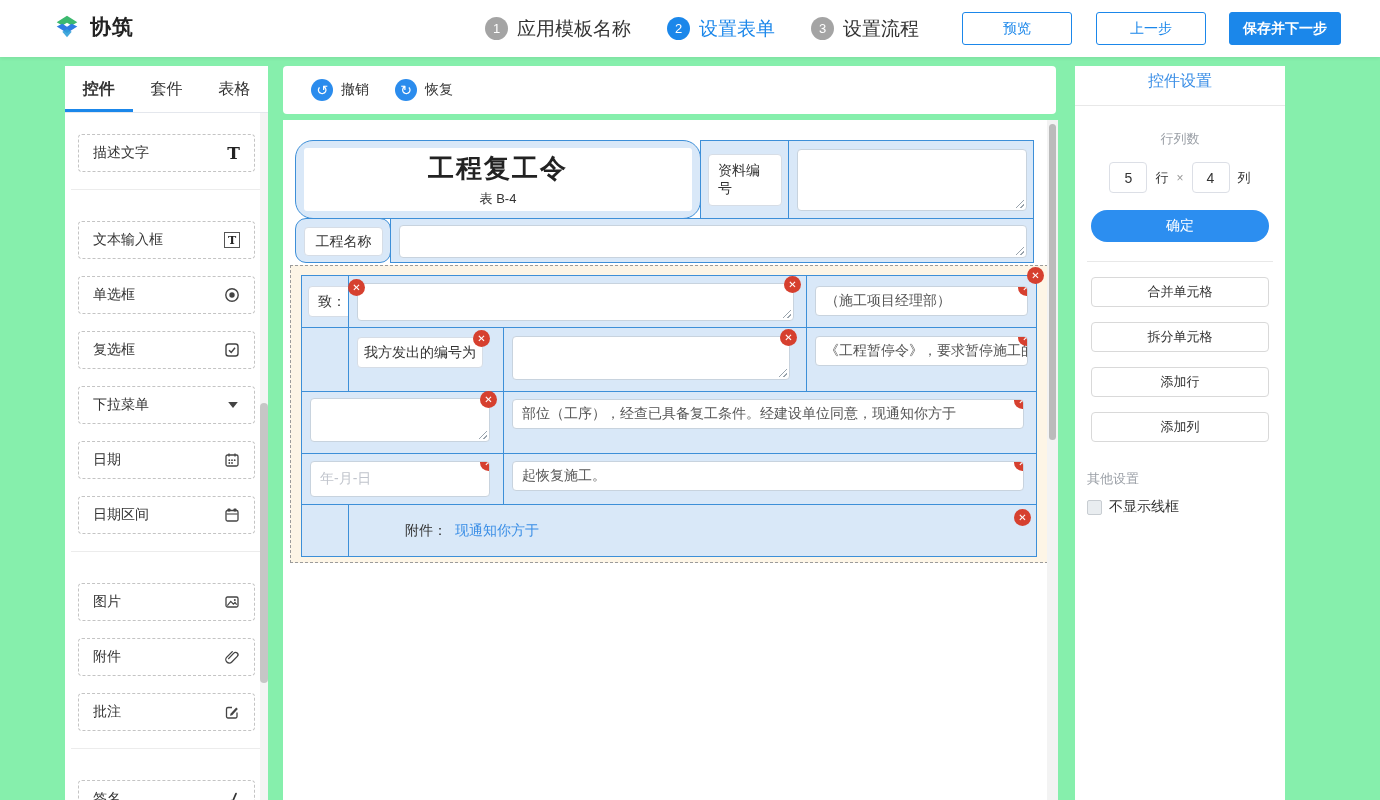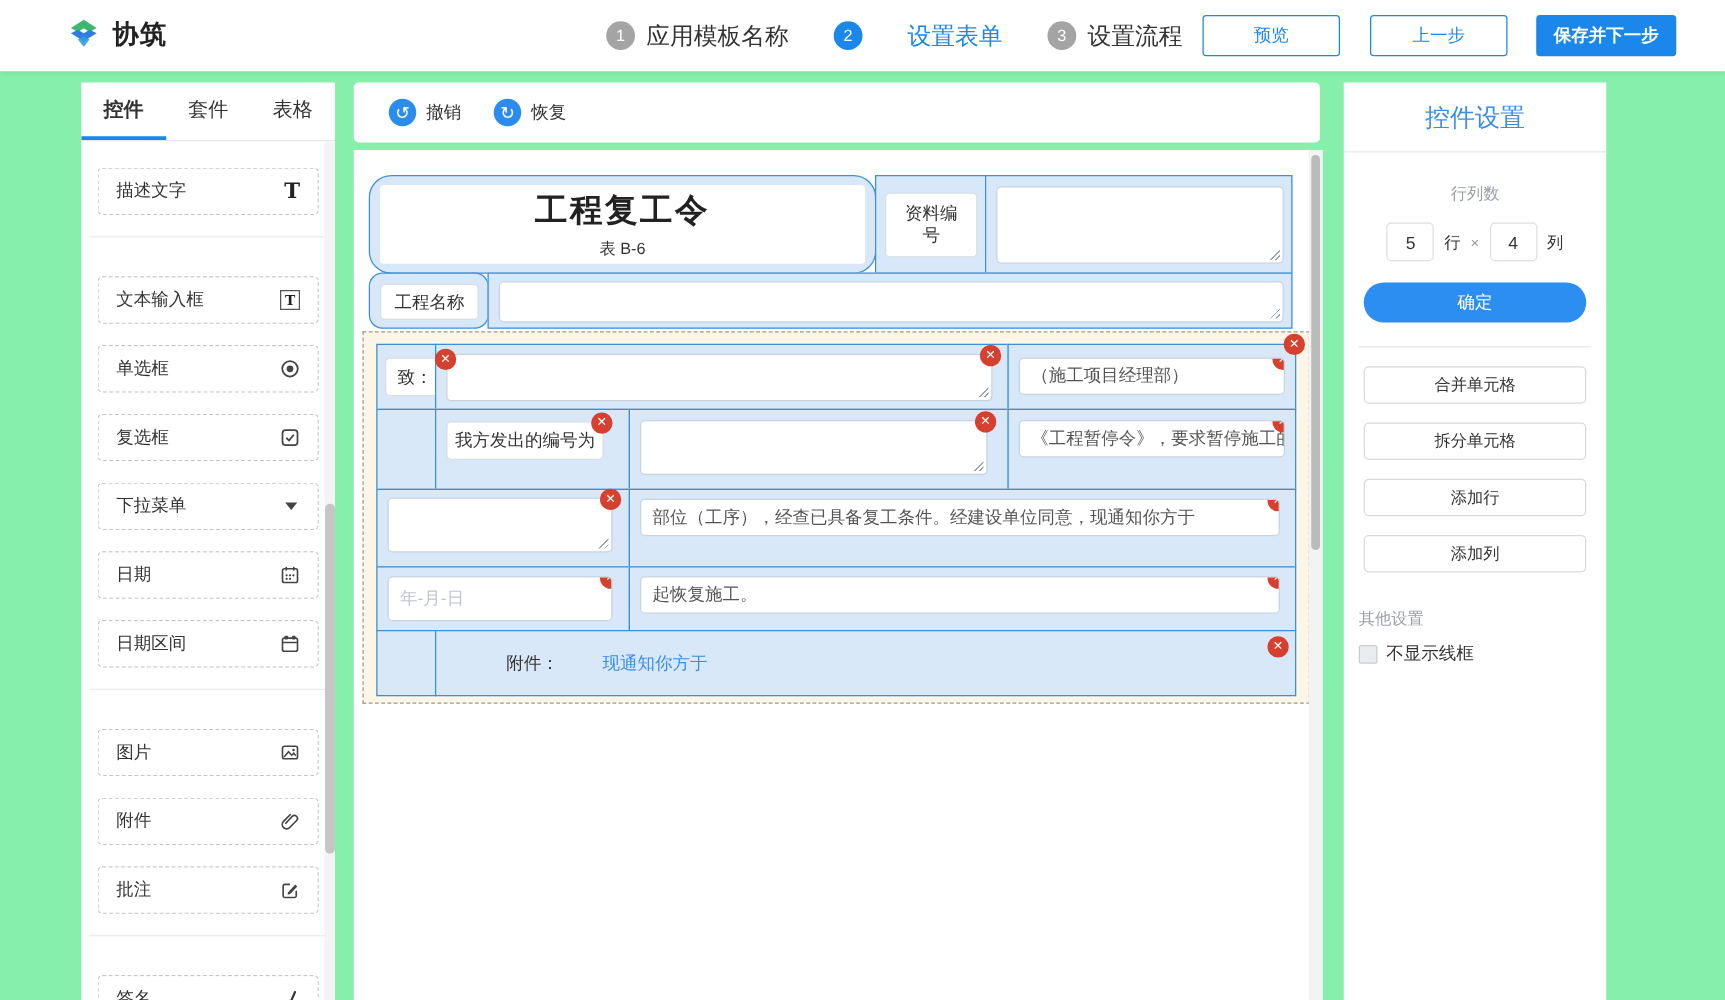--- a/index.html
+++ b/index.html
@@ -11,21 +11,21 @@
   .header { position:absolute; left:0; top:0; width:1380px; height:57px; background:#fff;
             box-shadow:0 1px 4px rgba(0,0,0,.08); z-index:20; }
   .brand { position:absolute; left:52px; top:12px; display:flex; align-items:center; gap:8px; }
   .brand-name { font-size:21px; font-weight:bold; color:#222; letter-spacing:1px; }
   .steps { position:absolute; left:485px; top:0; height:57px; display:flex; align-items:center; gap:36px; }
   .step { display:flex; align-items:center; gap:9px; cursor:pointer; }
   .step-circle { width:23px; height:23px; border-radius:50%; background:#a4a4a4; color:#fff;
                  font-size:13px; display:flex; align-items:center; justify-content:center; }
   .step-label { font-size:19px; color:#333; }
   .step.active .step-circle { background:#1b87ea; }
-  .step.active .step-label { color:#1b87ea;margin-left:27px; }
+  .step.active .step-label { color:#1b87ea; }
   .hbtn { position:absolute; top:12px; height:33px; border-radius:3px; font-size:14px;
           display:flex; align-items:center; justify-content:center; cursor:pointer; }
   .hbtn.outline { width:110px; background:#fff; border:1px solid #1b87ea; color:#1b87ea; }
   .hbtn.solid { width:112px; background:#1b87ea; border:1px solid #1b87ea; color:#fff; font-weight:bold; }
 
   
   .sidebar { position:absolute; left:65px; top:66px; width:203px; height:734px; background:#fff; overflow:hidden; }
   .tabs { display:flex; height:47px; border-bottom:1px solid #e4e7ed; }
   .tab { flex:1; text-align:center; line-height:45px; font-size:16px; color:#333; cursor:pointer; }
   .tab.active { border-bottom:3px solid #1b87ea; font-weight:bold; }
@@ -77,21 +77,21 @@
   .sel { position:absolute; left:7px; top:145px; width:758px; height:298px;
          border:1px dashed #9b9b9b; background:#fdf5e6; }
   .btable { position:absolute; left:10px; top:9px; width:735px; height:281px; }
 
   .attach-label { font-size:14px; color:#333; }
   .attach-link { font-size:14px; color:#3a8ee6; cursor:pointer; margin-left:8px; }
   .ph { color:#c0c4cc; }
 
   
   .panel { position:absolute; left:1075px; top:66px; width:210px; height:734px; background:#fff; }
-  .panel-title { text-align:center; font-size:20px; color:#3a8ee6; padding:15px 0 13px 0;
+  .panel-title { text-align:center; font-size:16px; color:#3a8ee6; padding:5px 0 13px 0;
                  border-bottom:1px solid #e8e8e8; }
   .grid-label { text-align:center; font-size:13px; color:#9a9fa6; margin-top:24px; }
   .grid-row { display:flex; align-items:center; justify-content:center; gap:8px; margin-top:14px; }
   .num-input { width:38px; height:31px; border:1px solid #dcdfe6; border-radius:4px; text-align:center;
                font-size:14px; color:#333; font-family:inherit; }
   .unit { font-size:13px; color:#333; }
   .mult { font-size:12px; color:#999; }
   .confirm-btn { display:block; width:178px; height:32px; margin:17px auto 0 auto; background:#2c8ef0;
                  color:#fff; font-size:14px; border:none; border-radius:16px; cursor:pointer; font-family:inherit; }
   .panel-div { border-top:1px solid #e8e8e8; margin:19px 12px 0 12px; }
@@ -282,25 +282,25 @@
   </div>
 
   <div class="canvas">
 
     <div style="position:absolute; left:12px; top:20px; width:739px; height:123px;">
 
       <div class="cell" style="left:0; top:0; width:406px; height:79px;border-radius:18px;">
         <div style="position:absolute; left:8px; top:7px; right:8px; bottom:7px; background:#fff; border-radius:3px;
                     display:flex; flex-direction:column; align-items:center; justify-content:center;">
           <div class="title-big">工程复工令</div>
-          <div class="title-sub">表 B-6</div>
+          <div class="title-sub">表 B-4</div>
         </div>
       </div>
       <div class="cell" style="left:405px; top:0; width:89px; height:79px;">
-        <div class="chip" style="left:7px; top:13px; width:74px; height:52px;text-align:center;">资料编号</div>
+        <div class="chip" style="left:7px; top:13px; width:74px; height:52px;">资料编号</div>
       </div>
       <div class="cell" style="left:493px; top:0; width:246px; height:79px;">
         <div class="ta" style="left:8px; top:8px; width:230px; height:62px;">
           <span class="grip"></span>
         </div>
       </div>
 
       <div class="cell" style="left:0; top:78px; width:96px; height:45px;border-radius:11px;">
         <div class="chip" style="left:8px; top:8px; width:79px; height:29px;">工程名称</div>
       </div>
@@ -375,21 +375,21 @@
         </div>
         <div class="cell" style="left:202px; top:178px; width:534px; height:52px;">
           <div class="field" style="left:8px; top:7px; width:512px; height:30px;">
             <span>起恢复施工。</span>
             <span class="badge b-tr">✕</span>
           </div>
         </div>
 
         <div class="cell" style="left:0; top:229px; width:48px; height:53px;"></div>
         <div class="cell" style="left:47px; top:229px; width:689px; height:53px;">
-          <div style="position:absolute; left:56px; top:0; height:100%; display:flex; align-items:center;gap:27px;">
+          <div style="position:absolute; left:56px; top:0; height:100%; display:flex; align-items:center;">
             <span class="attach-label">附件：</span>
             <span class="attach-link">现通知你方于</span>
           </div>
           <span class="badge" style="right:5px; top:4px;">✕</span>
         </div>
       </div>
     </div>
 
     <div class="cbar-track">
       <div class="cbar-thumb"></div>

